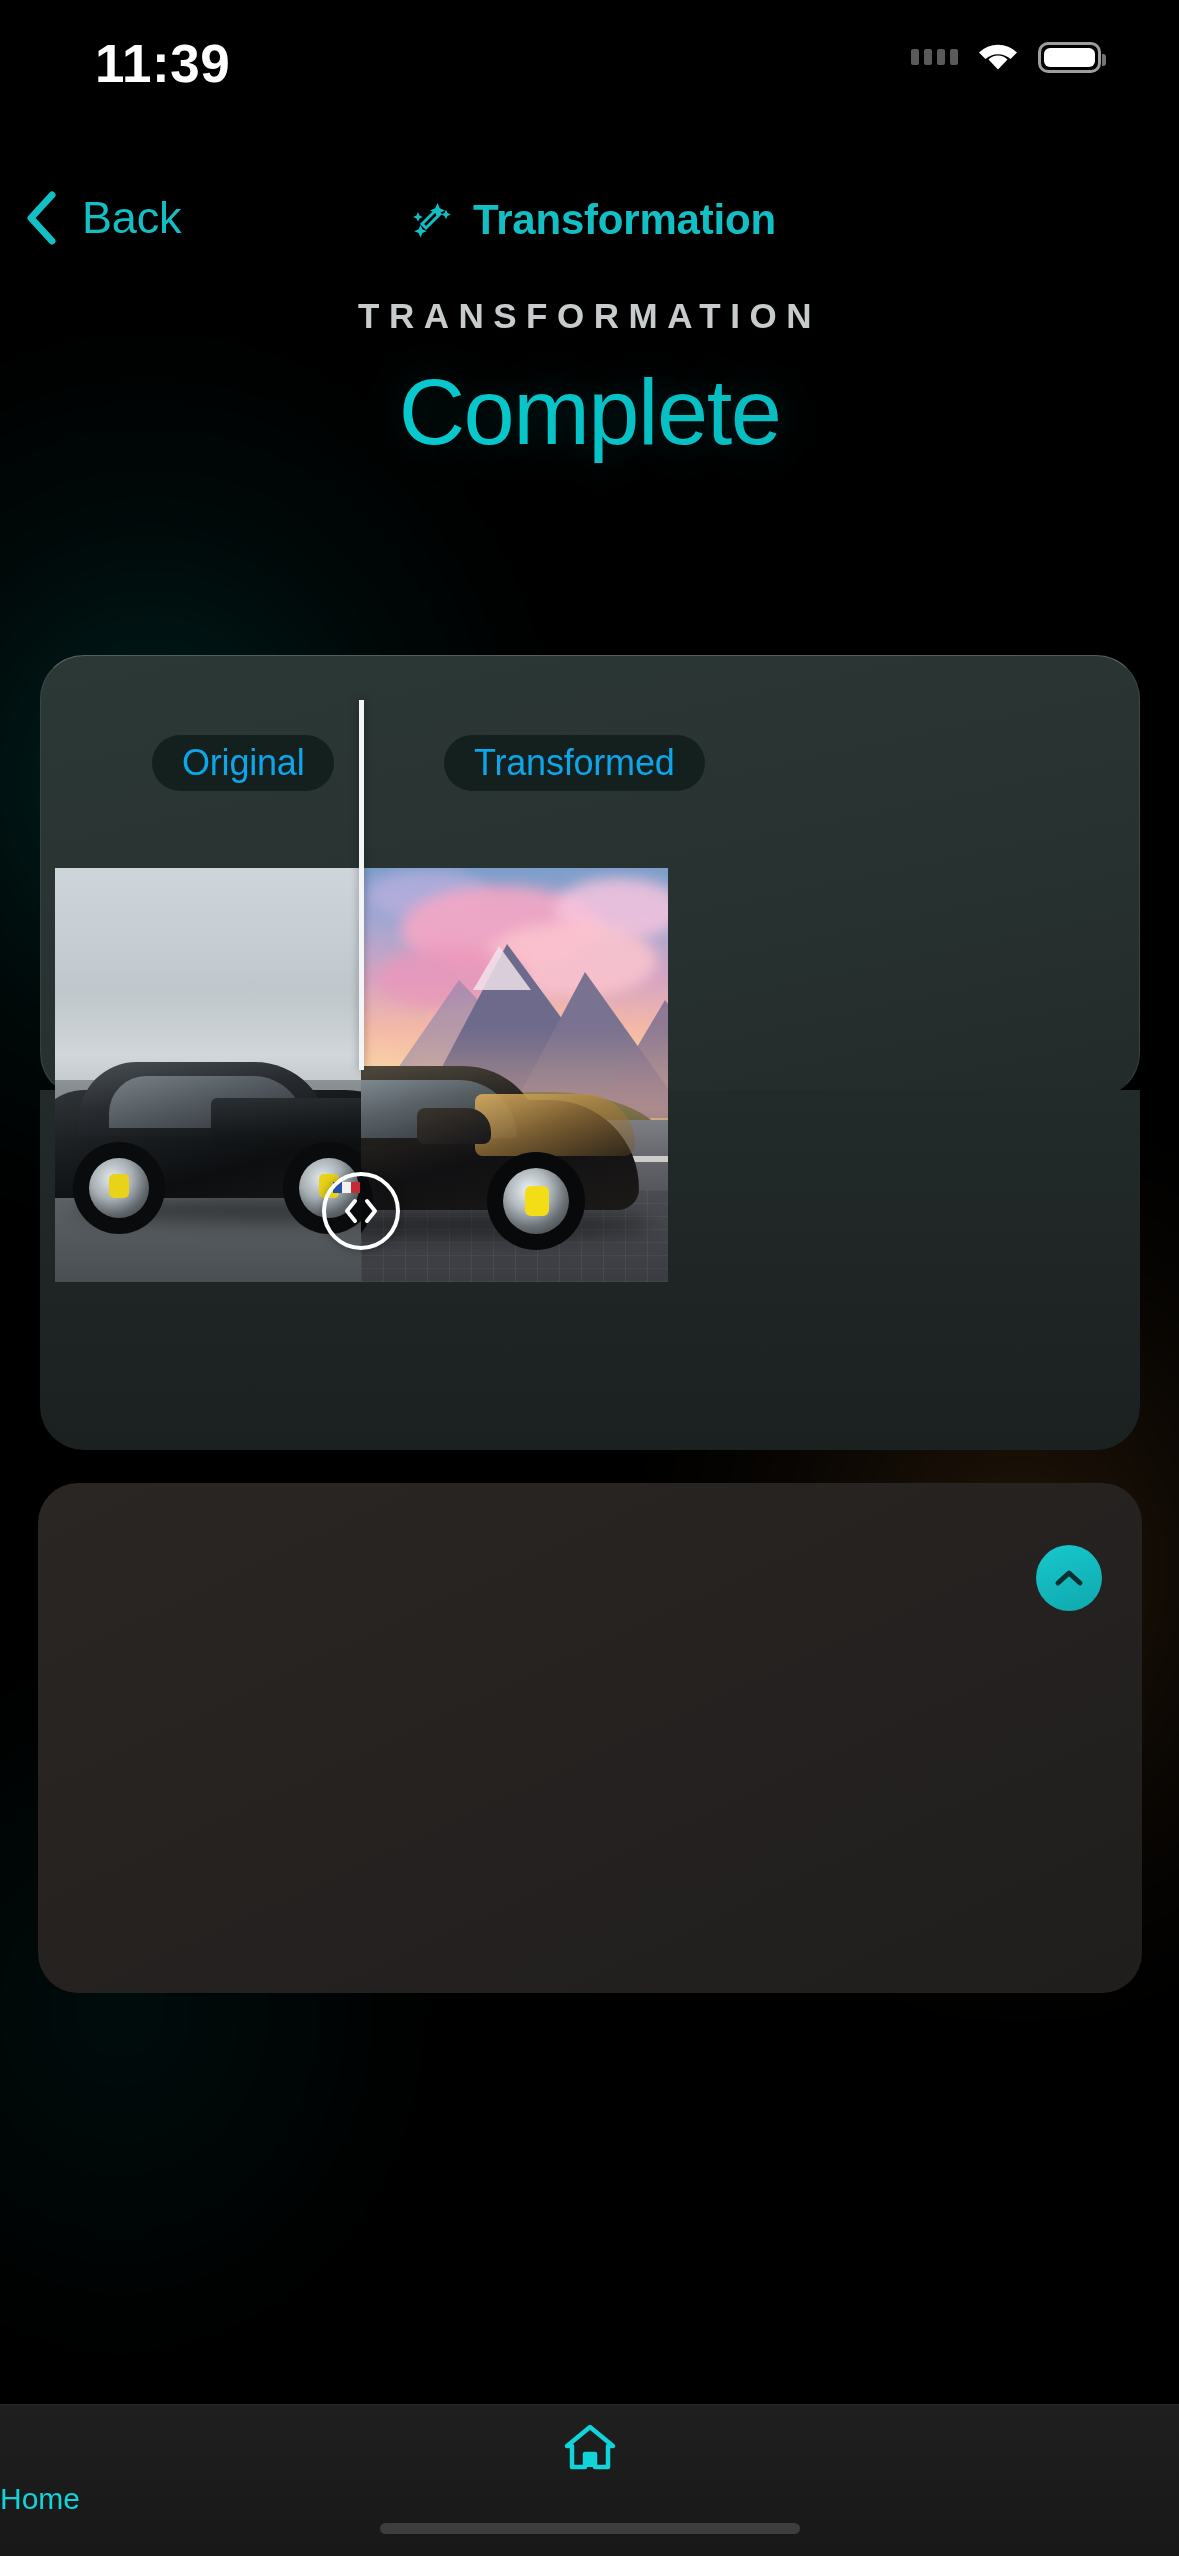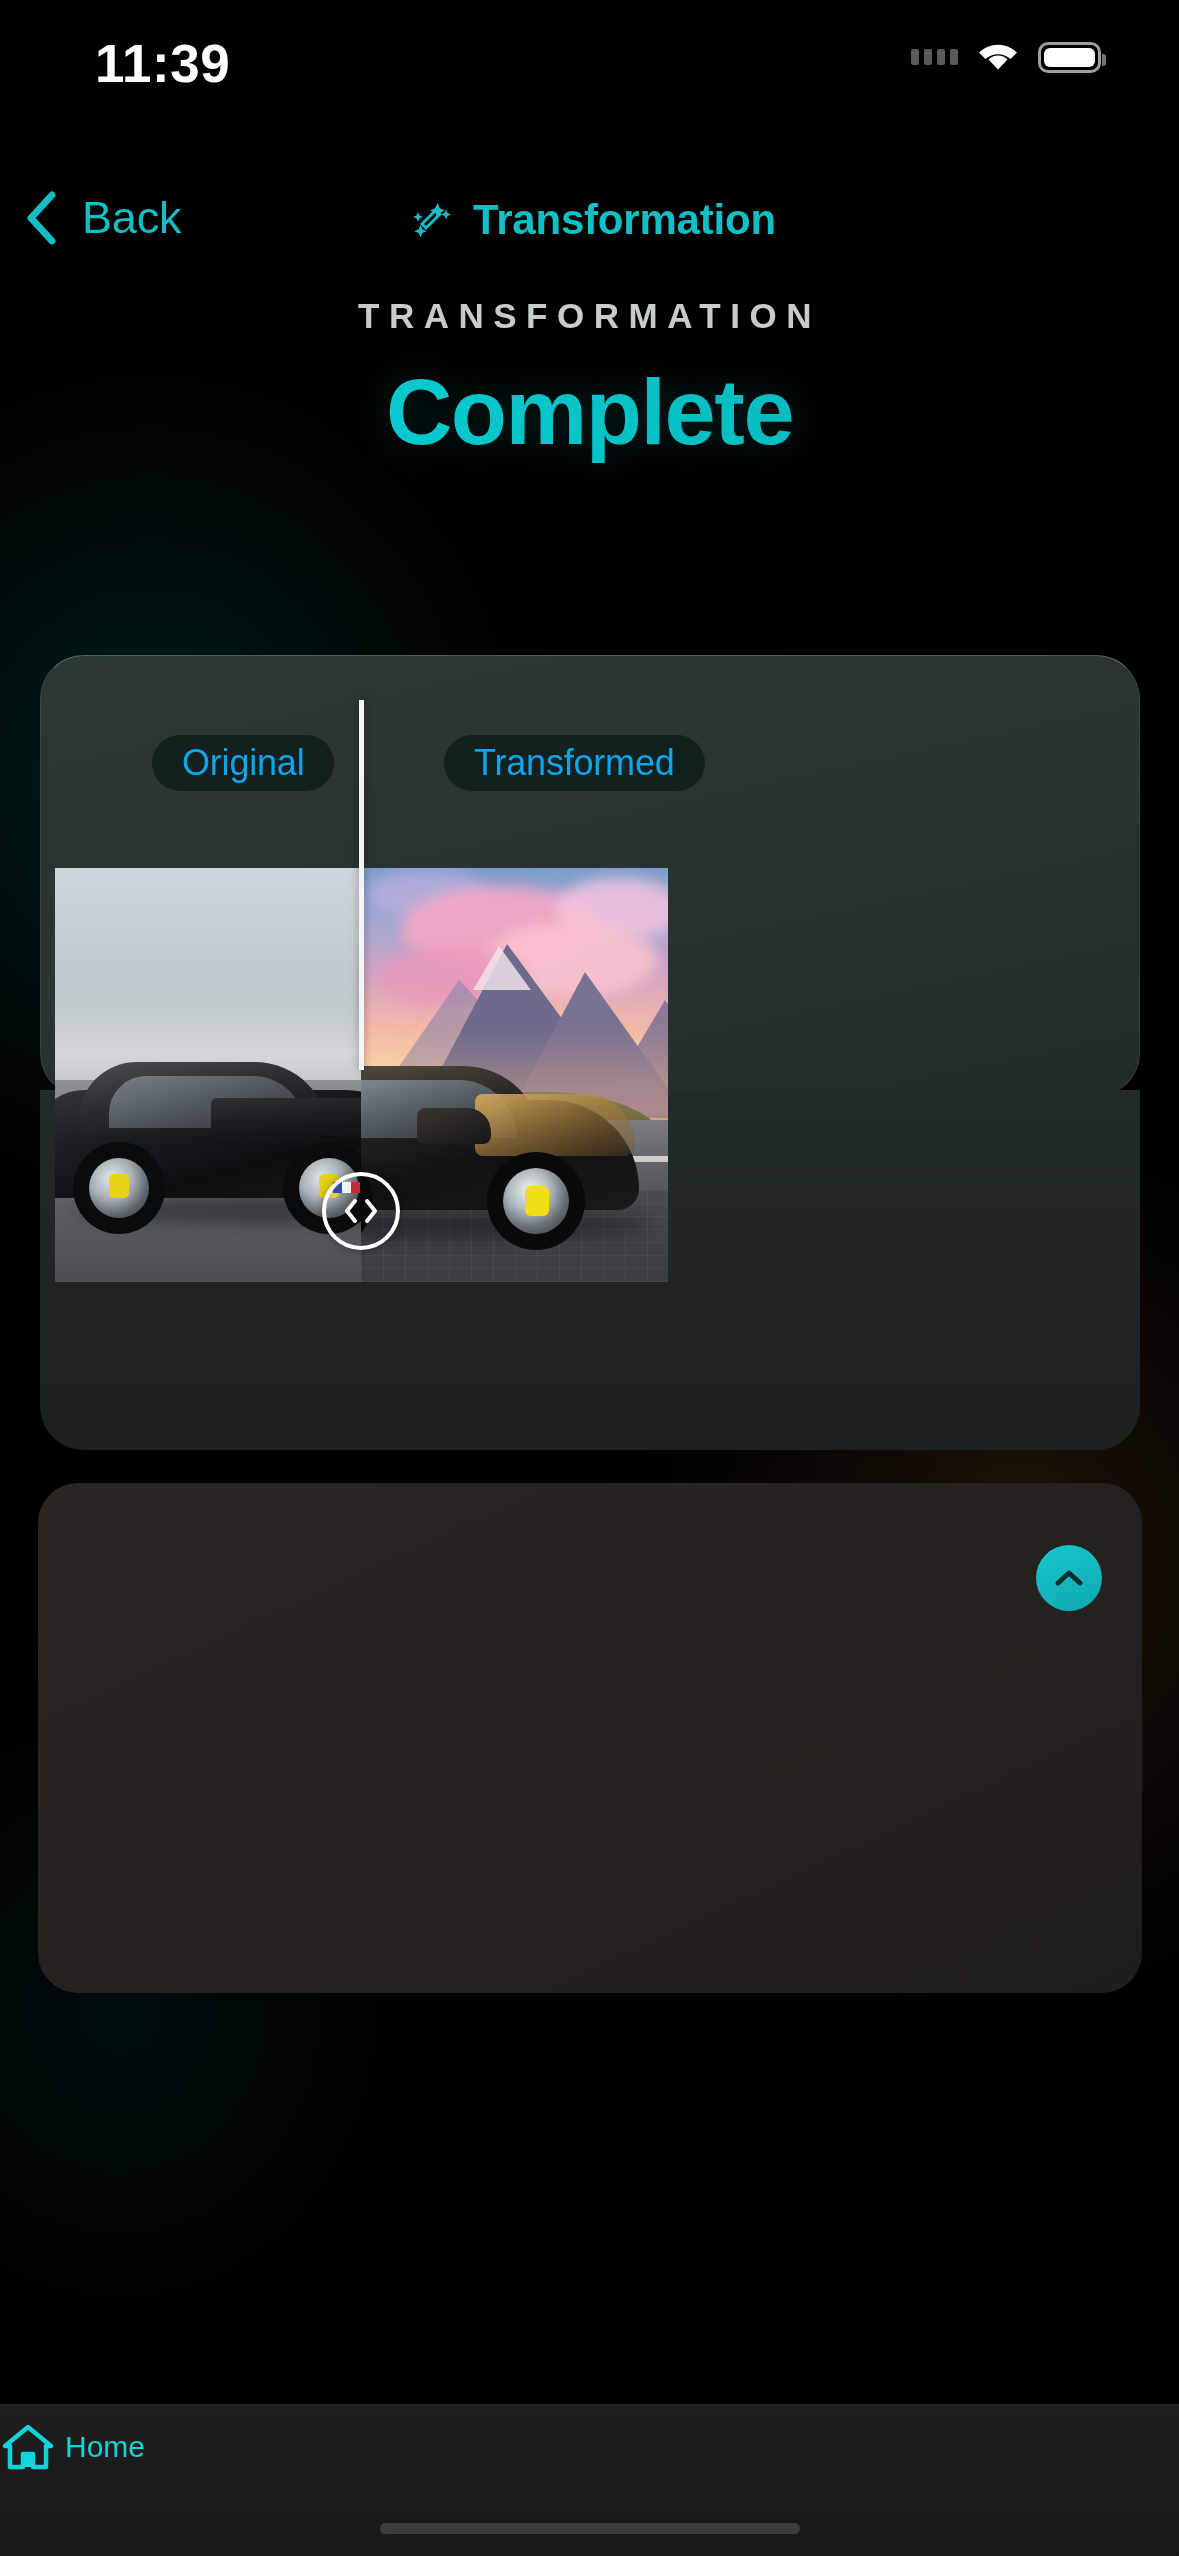--- a/index.html
+++ b/index.html
@@ -38,21 +38,21 @@
   .back-btn{position:absolute;left:24px;top:10px;display:flex;align-items:center;gap:24px;color:#12BFC4;cursor:pointer;}
   .back-btn .chev svg{display:block;}
   .back-btn .lbl{font-size:45px;font-weight:400;letter-spacing:-0.2px;}
   .nav-title{position:absolute;left:0;right:0;top:14px;display:flex;align-items:center;justify-content:center;gap:18px;}
   .nav-title .wand{width:52px;height:52px;display:block;}
   .nav-title .t{color:#12BFC4;font-size:42px;font-weight:700;letter-spacing:-0.2px;}
 
   
   .hero{position:absolute;top:296px;left:0;width:1179px;text-align:center;z-index:20;}
   .hero .eyebrow{color:#C7CBCB;font-size:35px;font-weight:700;letter-spacing:9.5px;}
-  .hero .headline{margin-top:24px;font-size:92px;font-weight:700;letter-spacing:-1.5px;
+  .hero .headline{margin-top:24px;font-size:92px;font-weight:400;letter-spacing:-1.5px;
     background:linear-gradient(100deg,#07D6DC 0%,#09C8CC 40%,#0BAFB4 100%);
     -webkit-background-clip:text;background-clip:text;color:transparent;
     text-shadow:0 0 44px rgba(12,200,205,0.22);}
 
   .card{position:absolute;left:40px;top:655px;width:1100px;height:442px;
     background:linear-gradient(168deg,#2C3836 0%,#293432 45%,#232B2A 100%);
     border-radius:44px;border:1px solid rgba(190,205,202,0.30);
     border-bottom-color:transparent;border-left-color:rgba(150,168,165,0.16);border-right-color:rgba(150,168,165,0.16);
     z-index:18;}
   .card2{position:absolute;left:40px;top:1090px;width:1100px;height:360px;
@@ -185,21 +185,21 @@
     font-family:"Liberation Serif", serif;font-style:italic;color:#F3F2F0;font-size:48px;line-height:1.33;letter-spacing:-0.3px;}
   .vp-meta{position:absolute;left:76px;top:1800px;display:flex;align-items:center;gap:18px;}
   .vp-meta .clk svg{display:block;}
   .vp-meta .txt{color:#A3A3A3;font-size:36px;font-weight:400;}
 
   
   .tabbar{position:absolute;left:0;bottom:0;width:1179px;height:152px;
     background:linear-gradient(180deg,rgba(32,32,32,0.97) 0%,rgba(24,24,24,0.99) 100%);
     border-top:1px solid rgba(255,255,255,0.07);z-index:40;
     display:flex;align-items:flex-start;padding-top:16px;}
-  .tab{flex:1;display:flex;flex-direction:row;align-items:center;gap:9px;cursor:pointer;}
+  .tab{flex:1;display:flex;flex-direction:column;gap:9px;cursor:pointer;}
   .tab .ic{height:52px;display:flex;align-items:center;justify-content:center;}
   .tab .lb{font-size:30px;font-weight:400;}
   .tab.active .lb{color:#12D3D8;}
   .tab .lb{color:#9B9B9B;}
   .home-ind{position:absolute;left:50%;transform:translateX(-50%);bottom:22px;width:420px;height:11px;
     border-radius:6px;background:#3D3D3D;z-index:41;}
 </style>
 </head>
 <body>
 

